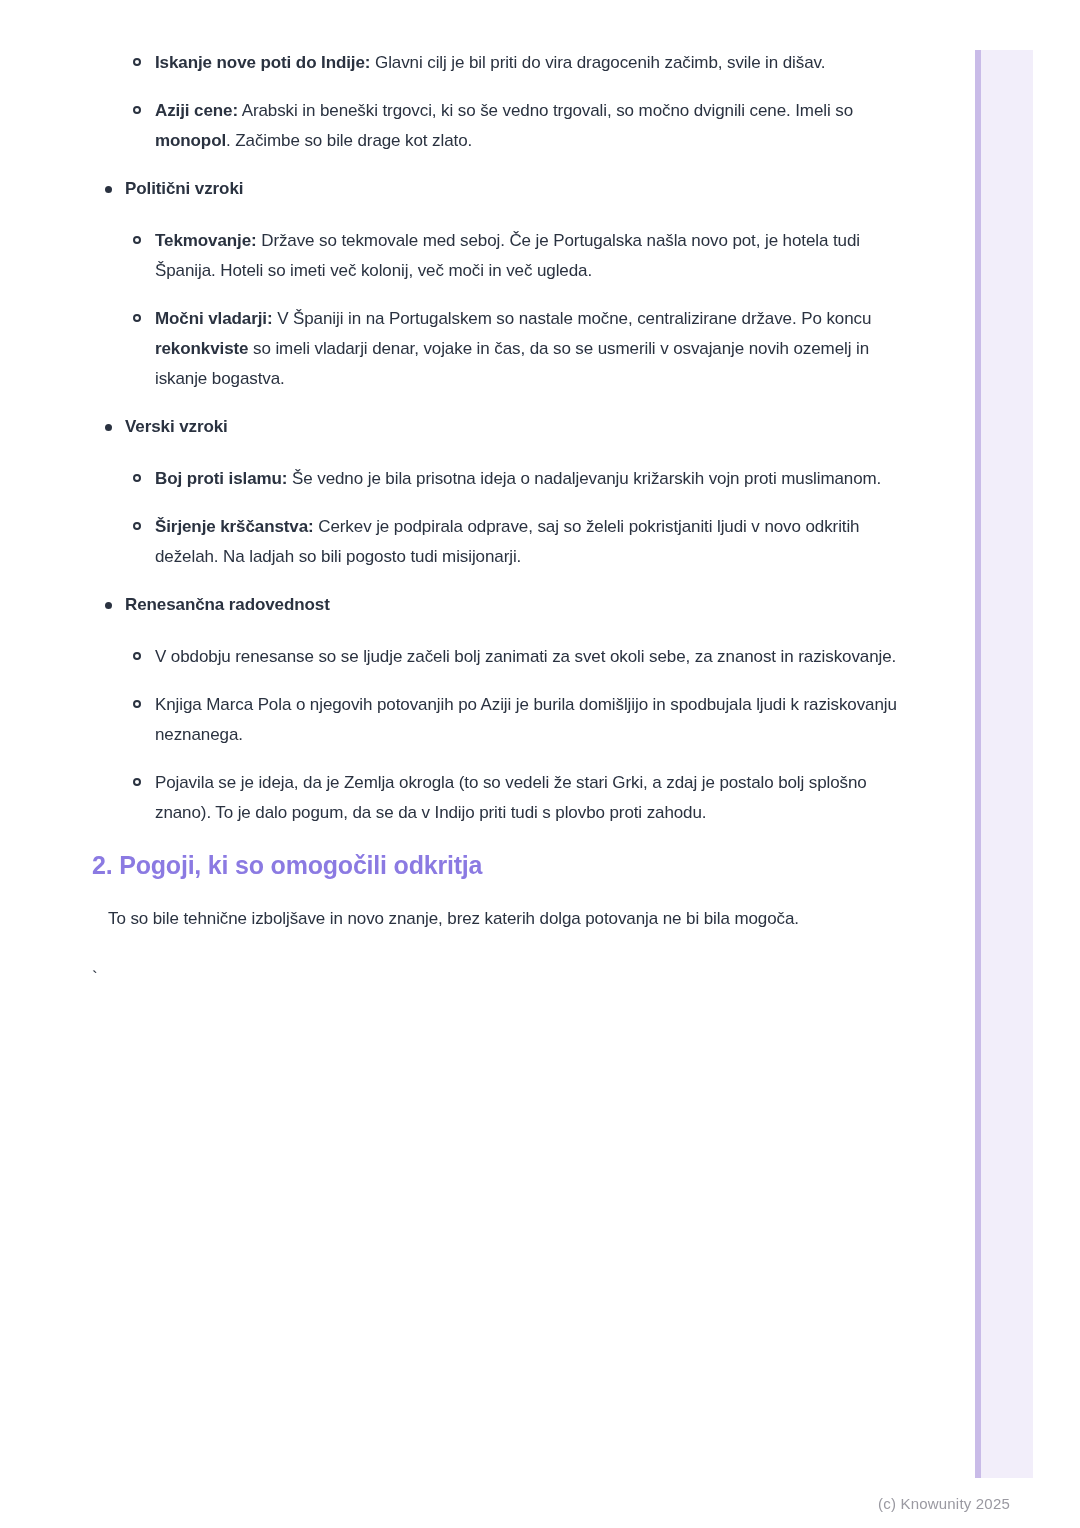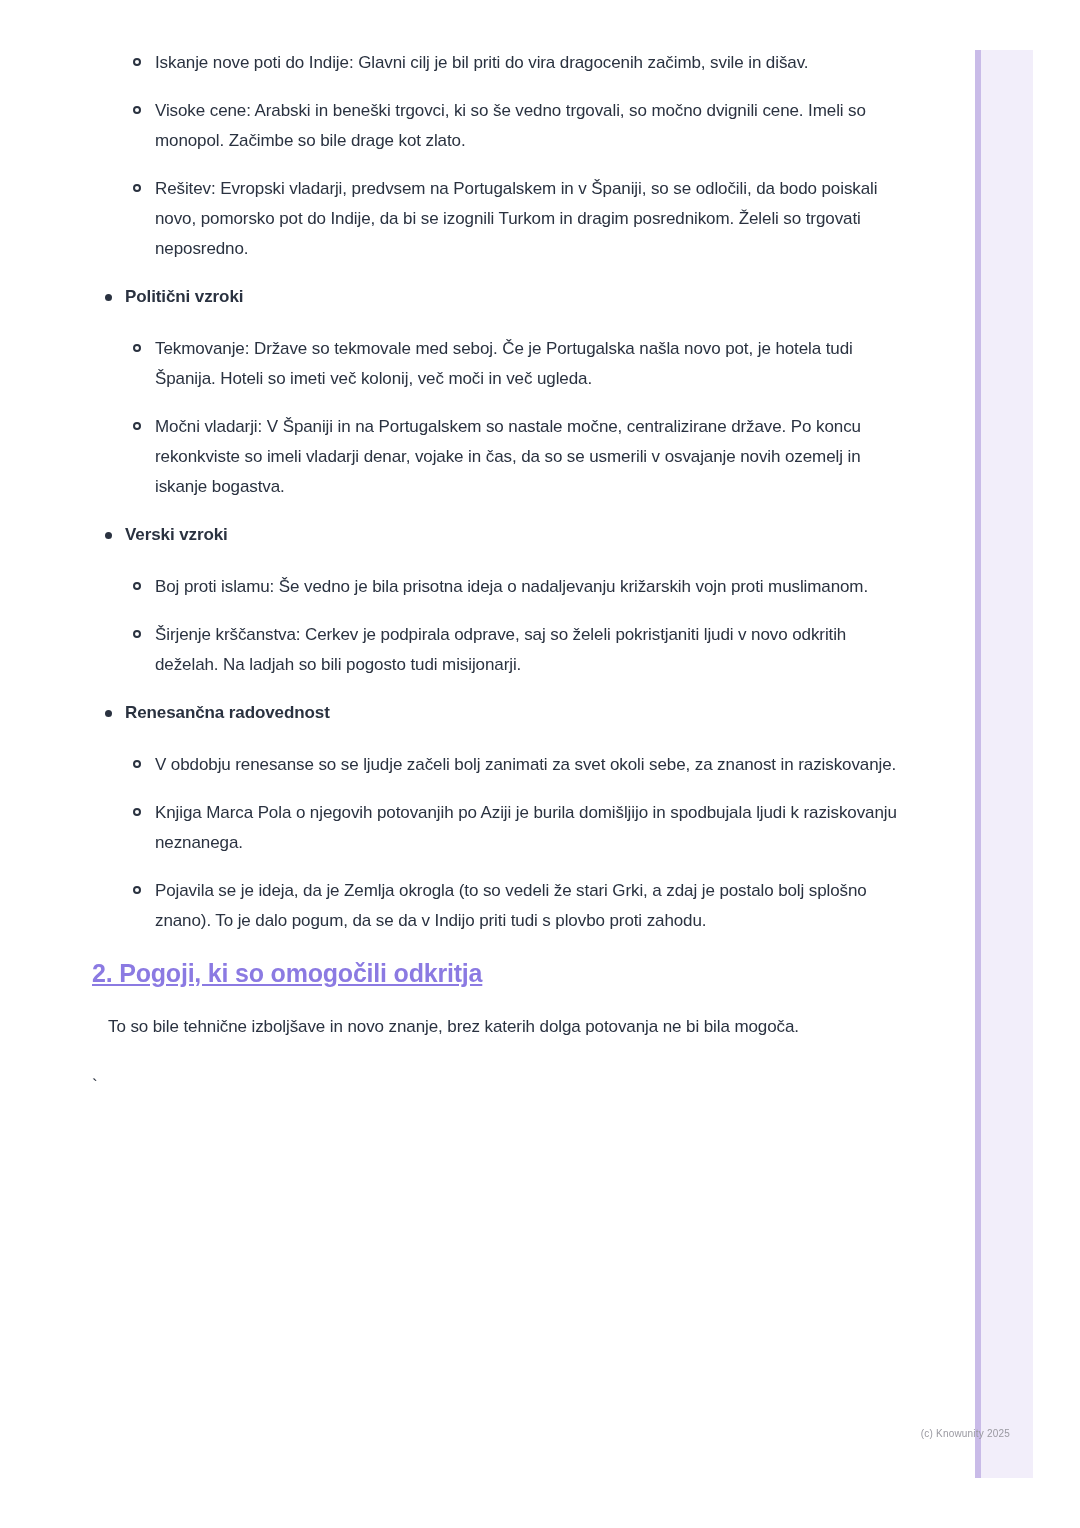--- a/index.html
+++ b/index.html
@@ -43,55 +43,53 @@
   .sub-list{padding-left:63px;}
   .sub-list li{position:relative;margin:0 0 18px 0;}
   .main-list{padding-left:33px;margin-top:15px;}
   .main-list > li{position:relative;}
   .main-list > li + li{margin-top:7px;}
   .main-list .sub-list{padding-left:30px;}
   .group-title{position:relative;font-weight:bold;margin:0 0 22px 0;}
   .marker{position:absolute;border-radius:50%;}
   .marker.circle{left:-22px;top:10px;width:8px;height:8px;border:2px solid var(--text);background:transparent;}
   .marker.disc{left:-20px;top:12px;width:7px;height:7px;background:var(--text);}
-  strong{font-weight:normal;}
+  strong{font-weight:bold;}
   .section-heading{
     color:var(--accent);
     font-size:25px;
     line-height:34px;
     font-weight:bold;
     letter-spacing:-0.2px;
     margin:20px 0 22px 0;
-    text-decoration:underline;
   }
   .paragraph{margin:16px;}
   .stray{margin-top:29px;line-height:30px;}
   .footer{
     position:absolute;
-    top:1426px;
+    top:1496px;
     right:70px;
-    font-size:10px;
+    font-size:15px;
     line-height:16px;
     color:var(--muted);
     letter-spacing:0.2px;
   }
 </style>
 </head>
 <body>
 
 <div class="page">
 
   <div class="strip"></div>
 
   <div class="content">
 
     <ul class="sub-list" id="intro-list">
         <li><span class="marker circle"></span><strong>Iskanje nove poti do Indije:</strong><span> Glavni cilj je bil priti do vira dragocenih začimb, svile in dišav.</span></li>
-        <li><span class="marker circle"></span><strong>Visoke cene:</strong><span> Arabski in beneški trgovci, ki so še vedno trgovali, so močno dvignili cene. Imeli so </span><strong>monopol</strong><span>. Začimbe so bile drage kot zlato.</span></li>
-        <li><span class="marker circle"></span><strong>Rešitev:</strong><span> Evropski vladarji, predvsem na Portugalskem in v Španiji, so se odločili, da bodo poiskali novo, pomorsko pot do Indije, da bi se izognili Turkom in dragim posrednikom. Želeli so trgovati neposredno.</span></li>
+        <li><span class="marker circle"></span><strong>Aziji cene:</strong><span> Arabski in beneški trgovci, ki so še vedno trgovali, so močno dvignili cene. Imeli so </span><strong>monopol</strong><span>. Začimbe so bile drage kot zlato.</span></li>
       </ul>
 
     <ul class="main-list" id="groups-list">
         <li>
           <div class="group-title"><span class="marker disc"></span><span>Politični vzroki</span></div>
           <ul class="sub-list">
             <li><span class="marker circle"></span><strong>Tekmovanje:</strong><span> Države so tekmovale med seboj. Če je Portugalska našla novo pot, je hotela tudi Španija. Hoteli so imeti več kolonij, več moči in več ugleda.</span></li>
             <li><span class="marker circle"></span><strong>Močni vladarji:</strong><span> V Španiji in na Portugalskem so nastale močne, centralizirane države. Po koncu </span><strong>rekonkviste</strong><span> so imeli vladarji denar, vojake in čas, da so se usmerili v osvajanje novih ozemelj in iskanje bogastva.</span></li>
           </ul>
         </li>

